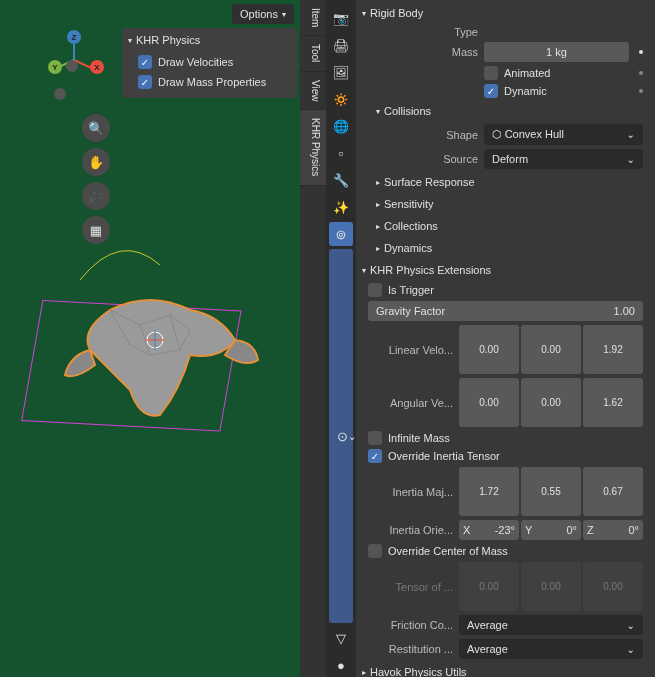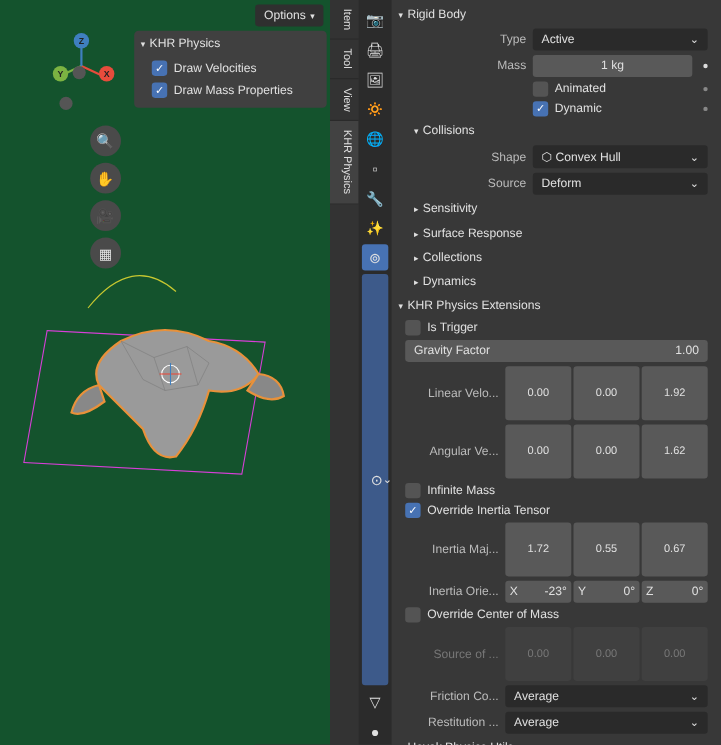--- a/index.html
+++ b/index.html
@@ -129,23 +129,20 @@
   <div class="ib">▽</div>
   <div class="ib">●</div>
 </div>
 
 <div class="props">
   <div class="sect-h">
       <span>Rigid Body</span>
     </div>
   <div class="row">
       <span class="lbl w">Type</span>
-      <div class="sel">
-        <span>Active</span>
-      </div>
     </div>
   <div class="row">
       <span class="lbl w">Mass</span>
       <div class="numf">1 kg</div>
       <span class="dot f"></span>
     </div>
   <div class="row">
       <span class="lbl w"></span>
       <span class="chk off"></span>
       <span style="flex:1">Animated</span>
@@ -166,24 +163,24 @@
         <span>⬡ <span>Convex Hull</span></span>
       </div>
     </div>
   <div class="row">
       <span class="lbl w">Source</span>
       <div class="sel">
         <span>Deform</span>
       </div>
     </div>
   <div class="sect-h sub collapsed">
+      <span>Surface Response</span>
+    </div>
+  <div class="sect-h sub collapsed">
       <span>Sensitivity</span>
-    </div>
-  <div class="sect-h sub collapsed">
-      <span>Surface Response</span>
     </div>
   <div class="sect-h sub collapsed">
       <span>Collections</span>
     </div>
   <div class="sect-h sub collapsed">
       <span>Dynamics</span>
     </div>
 
   <div class="sect-h">
       <span>KHR Physics Extensions</span>
@@ -245,21 +242,21 @@
           <span>Z</span>
           <span>0°</span>
         </div>
       </div>
     </div>
   <div class="row">
       <span class="chk off"></span>
       <span>Override Center of Mass</span>
     </div>
   <div class="row">
-      <span class="lbl" style="color:#777">Source of ...</span>
+      <span class="lbl" style="color:#777">Tensor of ...</span>
       <div class="tri dis">
         <div>0.00</div>
         <div>0.00</div>
         <div>0.00</div>
       </div>
     </div>
   <div class="row">
       <span class="lbl">Friction Co...</span>
       <div class="sel">
         <span>Average</span>

